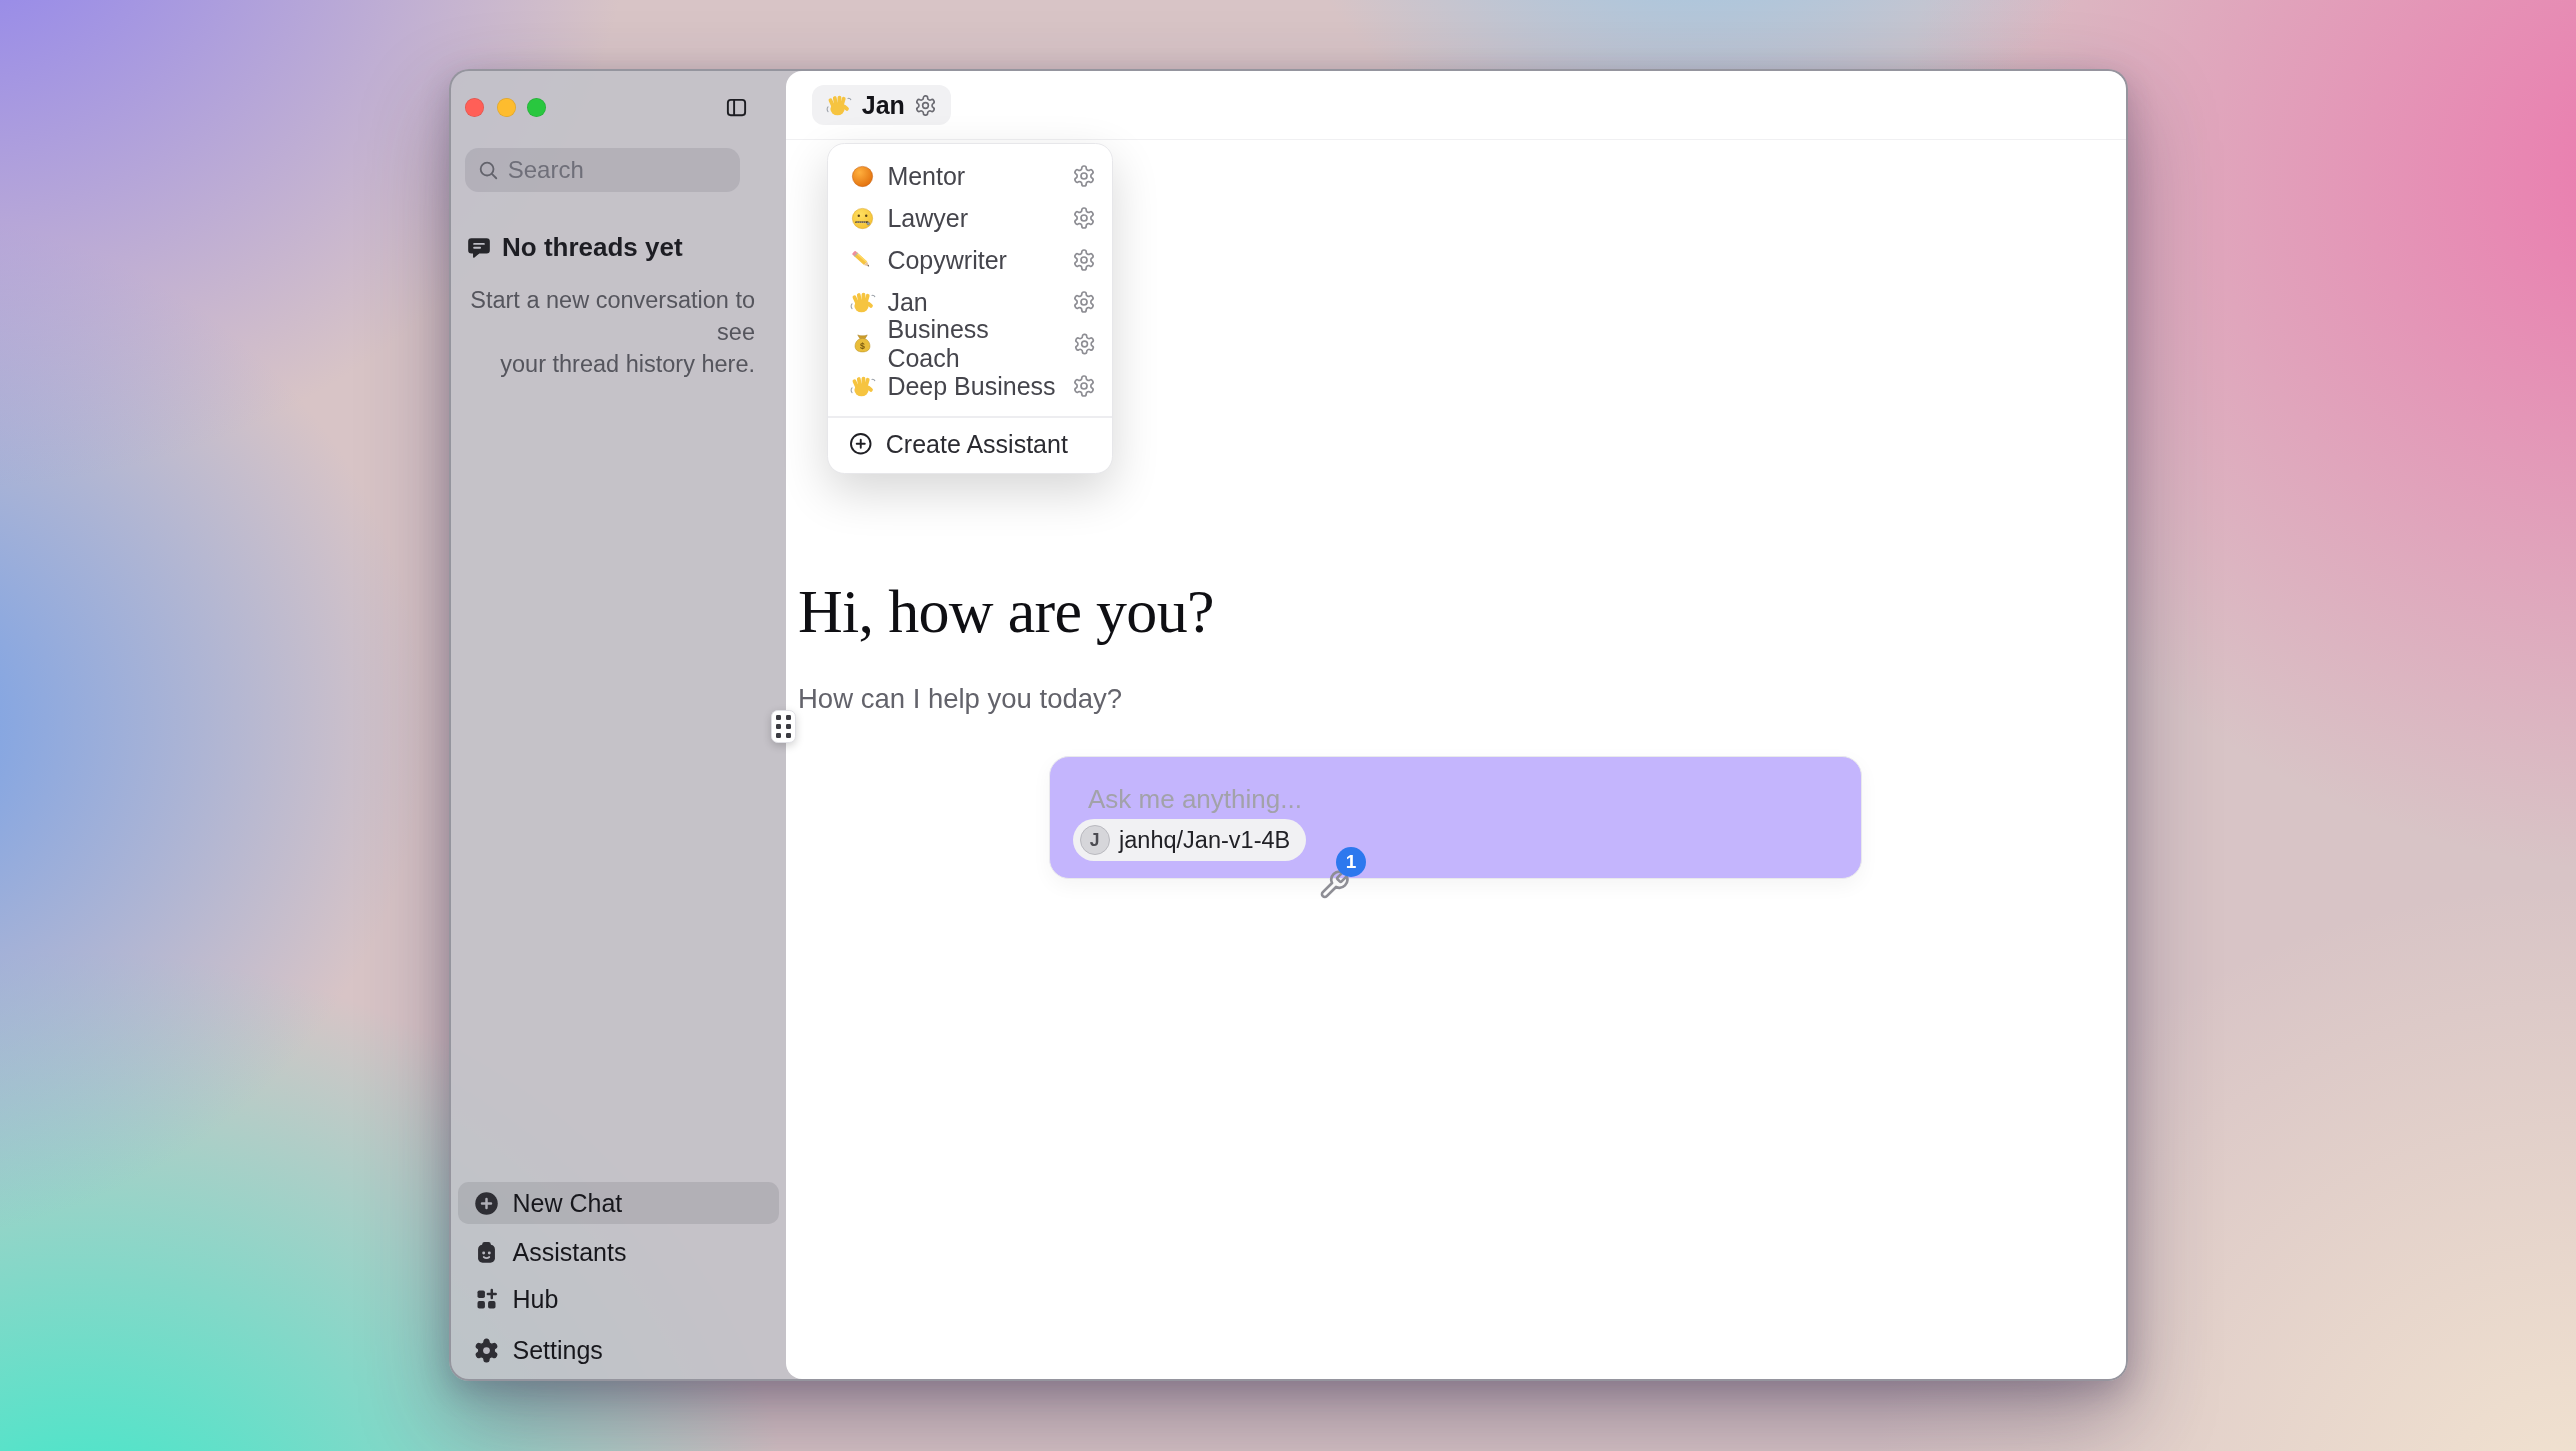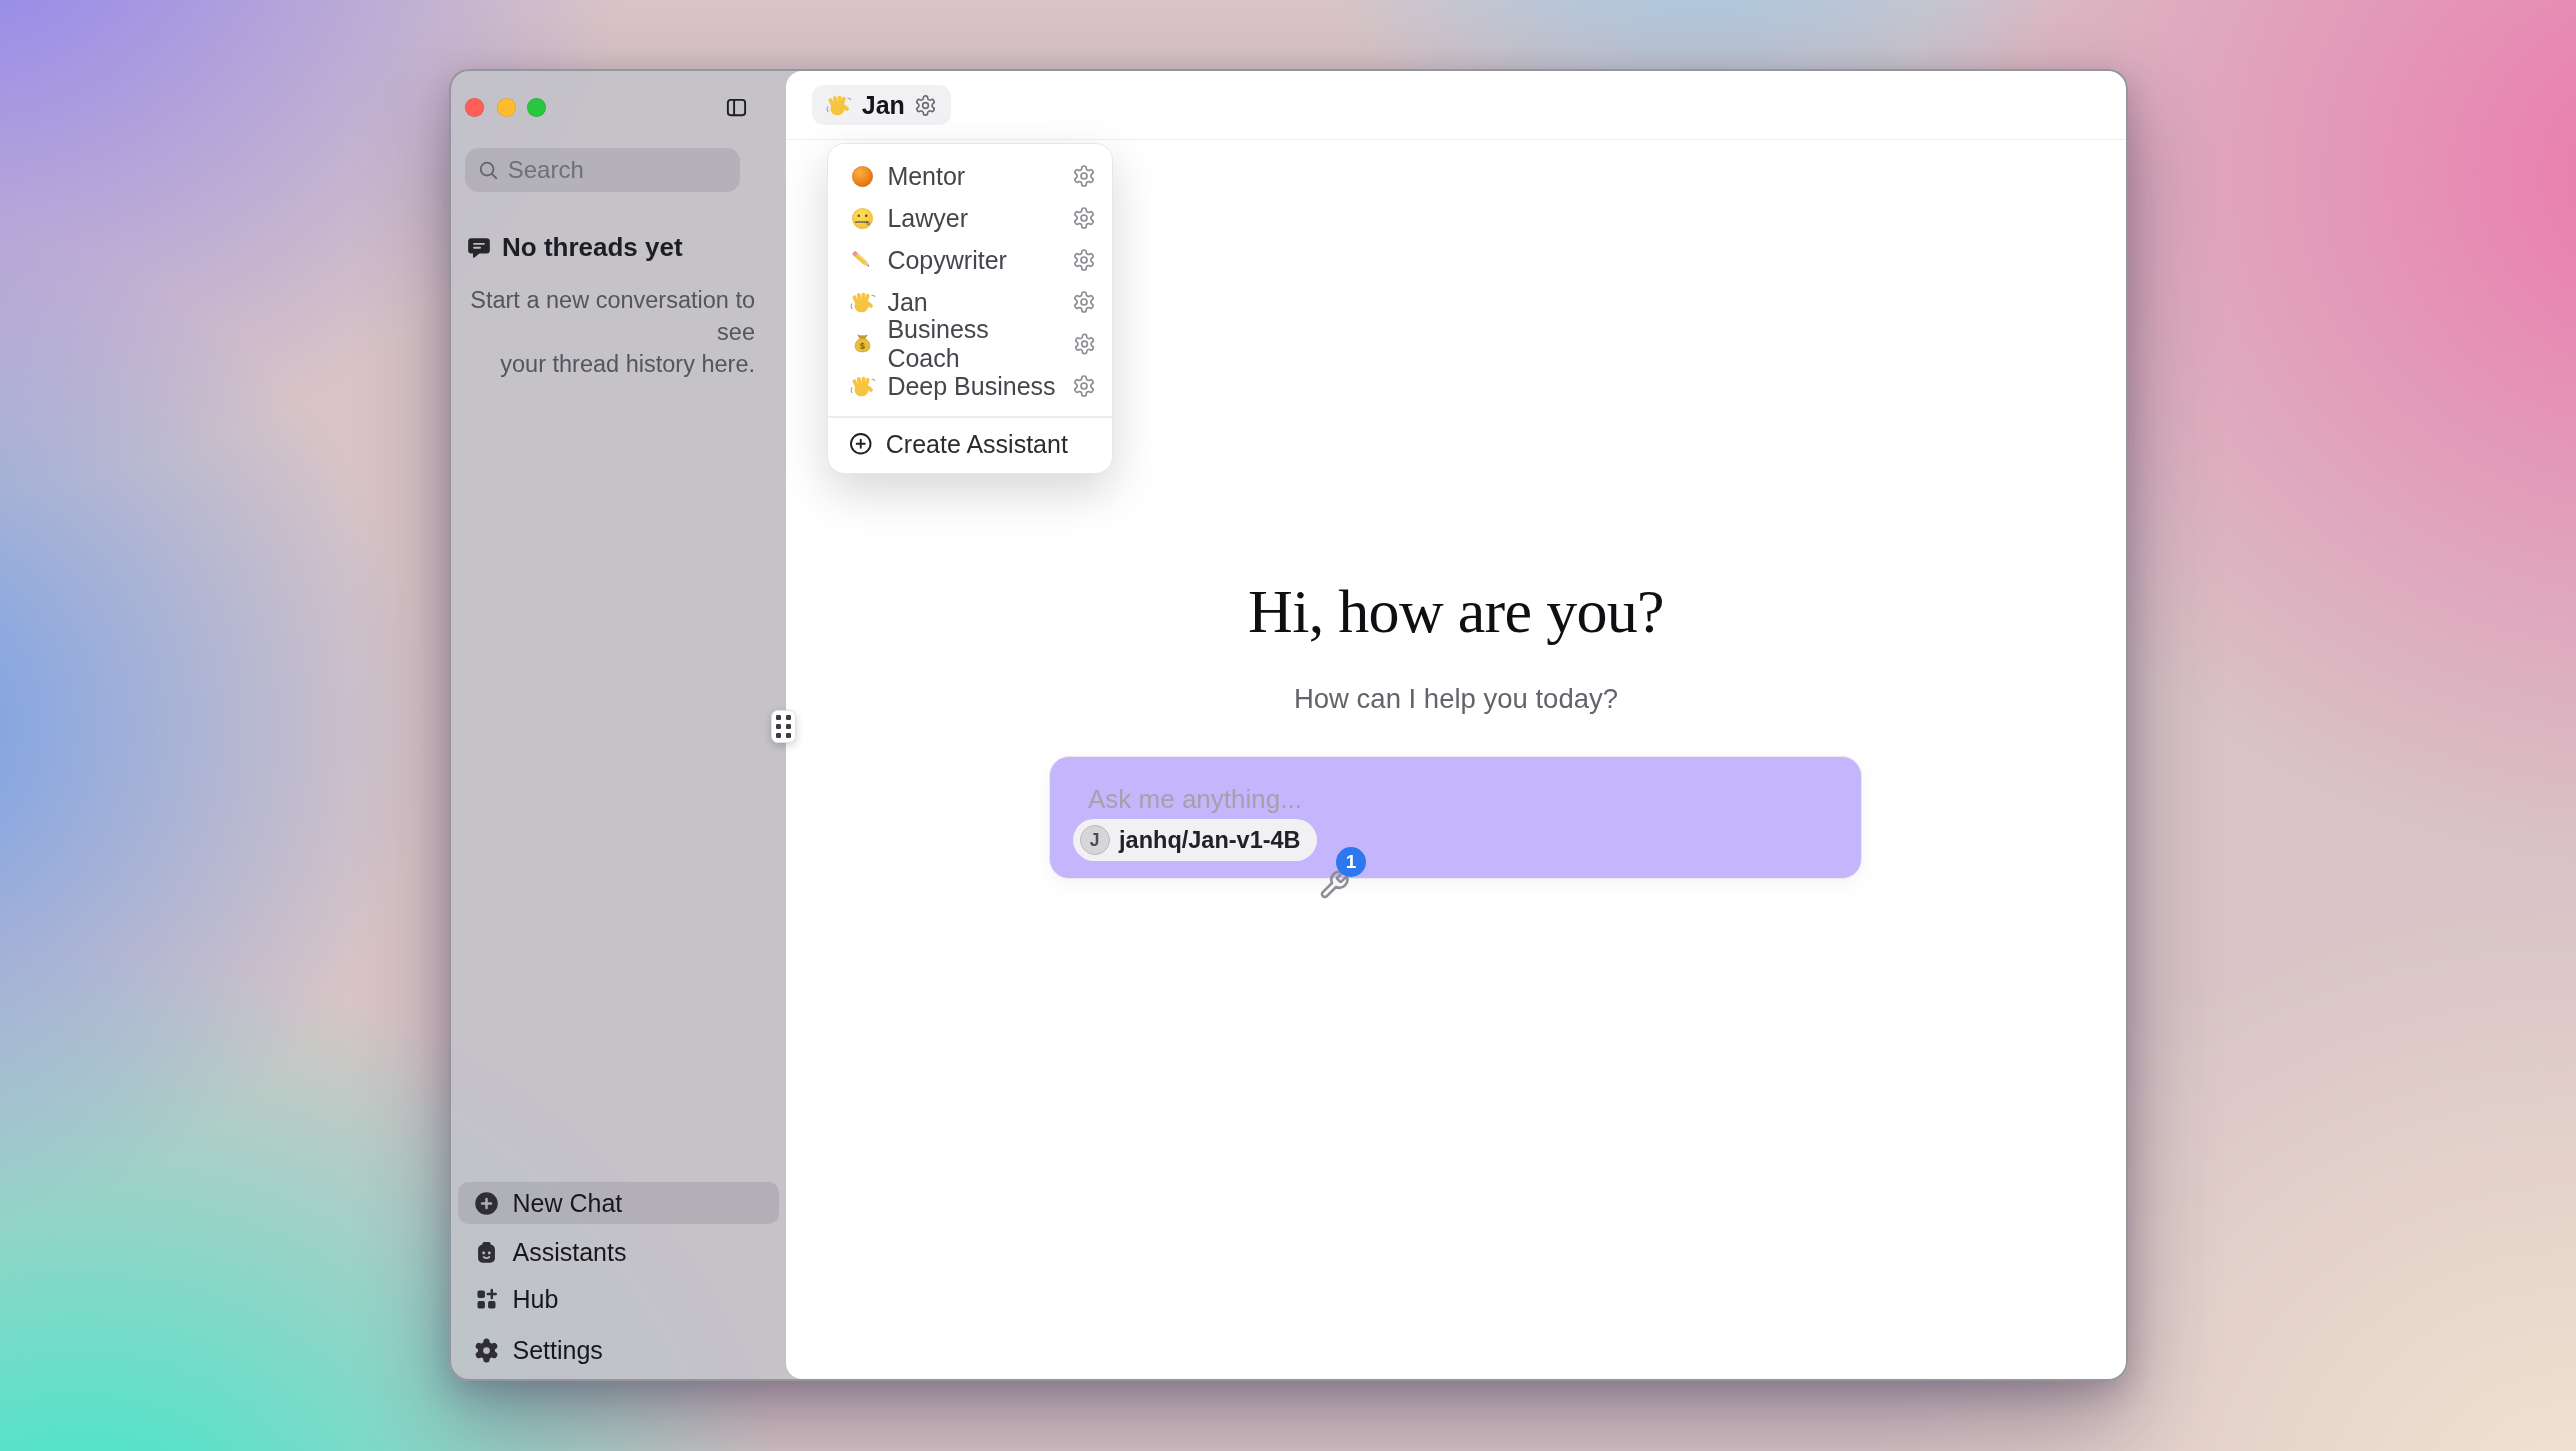--- a/index.html
+++ b/index.html
@@ -95,40 +95,40 @@
   .menu-item .mgear{ margin-left:auto; width:24px; height:24px; color:#8d8d93; cursor:pointer; }
   .menu-item .mgear svg{ width:100%; height:100%; }
   .menu-divider{ height:1.3px; background:#ededf0; margin-top:9.4px; }
   .menu-create{ height:53px; display:flex; align-items:center; gap:12.8px;
                 padding:0 16px 0 19.5px; margin-bottom:2.7px; cursor:pointer; }
   .menu-create .cicon{ width:25.5px; height:25.5px; color:#1f1f24; flex:none; }
   .menu-create .cicon svg{ width:100%; height:100%; }
   .menu-create span{ font-size:25px; color:#2b2b31; }
 
   
-  .greeting{ position:absolute; left:0; right:0; top:505px; text-align:center; }
+  .greeting{ position:absolute; left:12px; right:0; top:505px; text-align:left; }
   .greeting h1{ font:400 62px/1.15 "Liberation Serif", serif; color:#0f0f13;
                 letter-spacing:-0.7px; }
   .greeting p{ margin-top:36px; font-size:27.5px; color:#63636b; }
 
   
   .composer{ position:absolute; left:263px; top:685px; width:813px; height:123px;
              background:#c4b5fd; border:1.3px solid #e9e9ec; border-radius:20px;
              box-shadow:0 6.7px 20px rgba(0,0,0,0.045); }
   .composer .ask{ position:absolute; left:38px; top:27px; width:705px; border:none;
                   outline:none; background:transparent;
                   font:400 26px "Liberation Sans", sans-serif; color:#1b1b1f; }
   .composer .ask::placeholder{ color:#a2a2a9; }
   .model-pill{ position:absolute; left:23px; bottom:17px; height:42px; border-radius:23px;
                background:#f1f1f3; display:inline-flex; align-items:center;
                gap:9.4px; padding:0 16px 0 6.7px; cursor:pointer; }
   .model-pill .avatar{ width:30px; height:30px; border-radius:50%; background:#d6d6da;
                        border:1.3px solid #b9b9bf; display:flex; align-items:center;
                        justify-content:center; font-size:17.5px; font-weight:600; color:#4c4c52; }
-  .model-pill .mname{ font-size:23.5px; font-weight:700; color:#212126; }
+  .model-pill .mname{ font-size:23.5px; font-weight:400; color:#212126; }
   .tools-btn{ position:absolute; left:268px; top:112px; width:32px; height:32px;
               color:#8e8e95; cursor:pointer; }
   .tools-btn svg{ width:100%; height:100%; }
   .tools-badge{ position:absolute; left:286px; top:90px; width:30px; height:30px;
                 border-radius:50%; background:#2d78ee; color:#fff; font-size:19px;
                 font-weight:600; display:flex; align-items:center; justify-content:center;
                 cursor:pointer; }
 </style>
 </head>
 <body>

